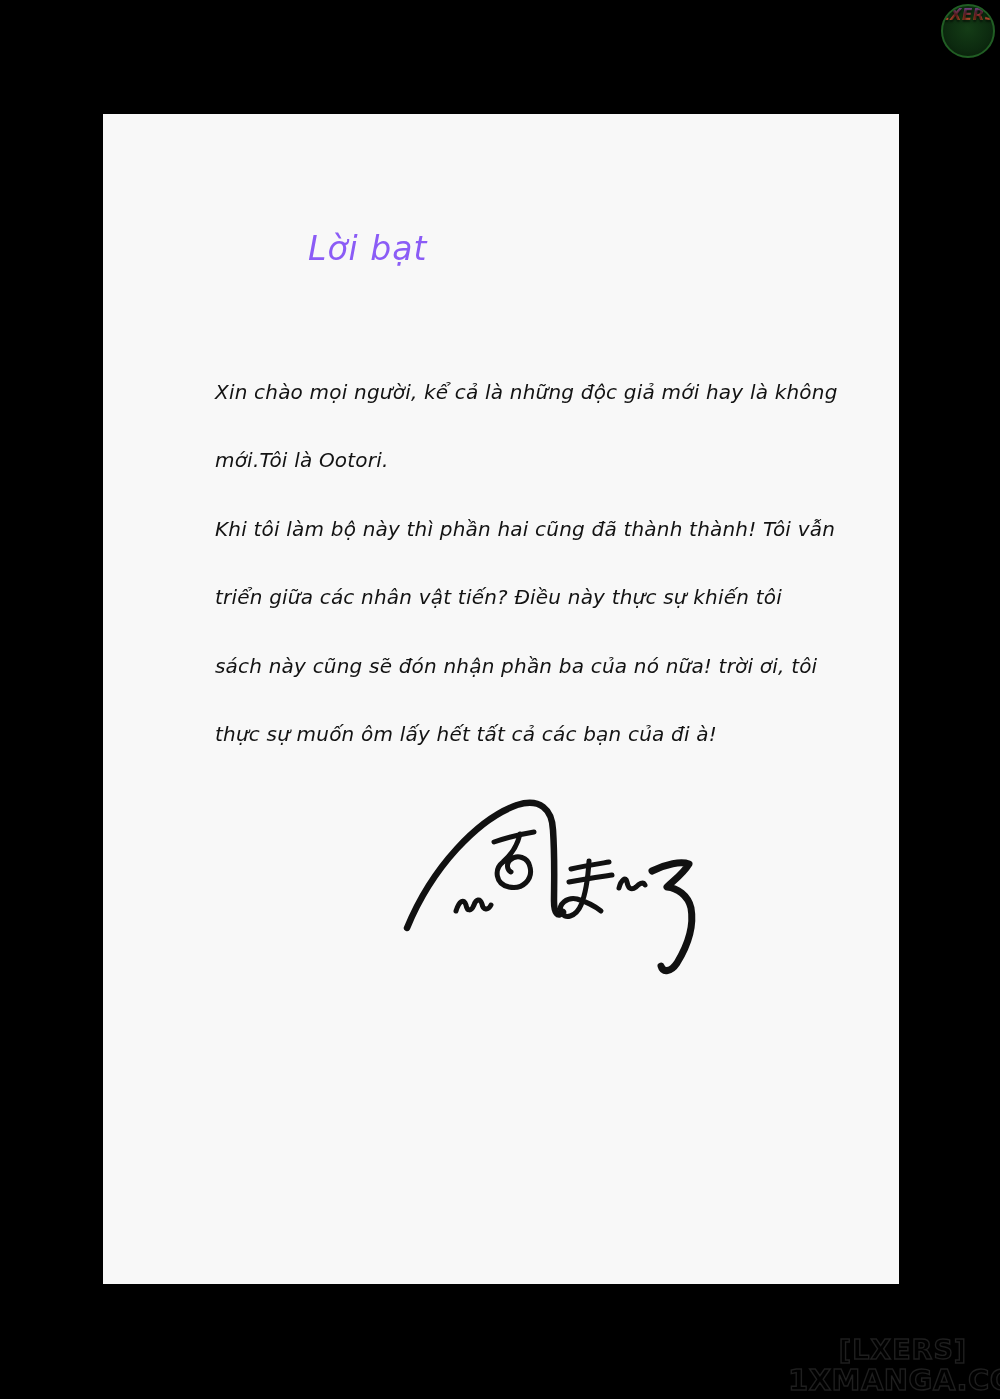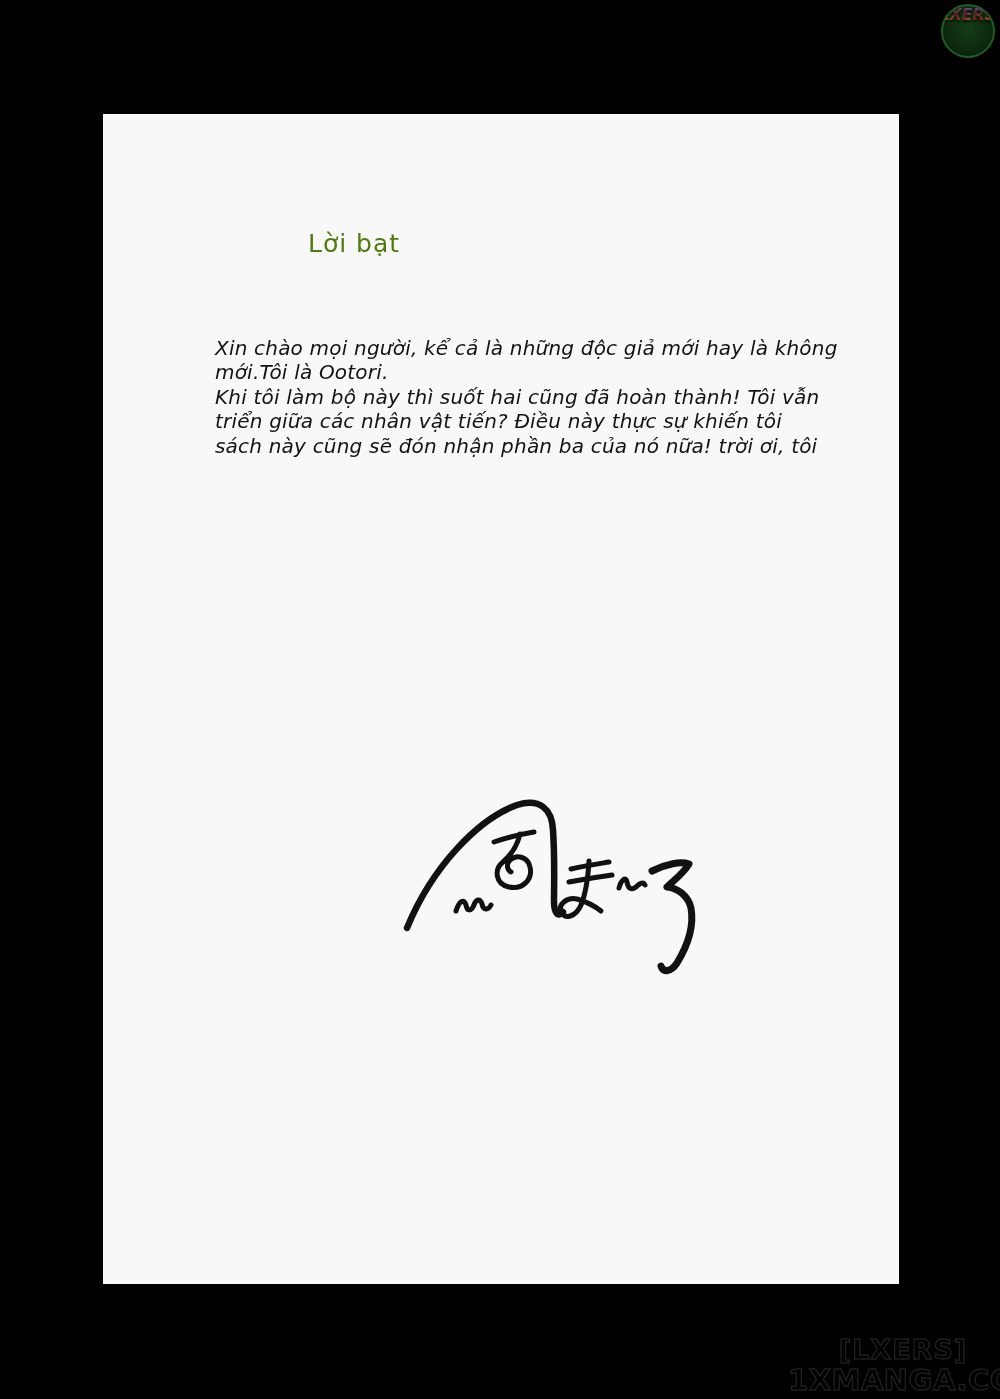--- a/index.html
+++ b/index.html
@@ -21,37 +21,39 @@
     left: 103px;
     top: 114px;
     width: 796px;
     height: 1170px;
     background: #f8f8f8;
   }
   .page-title {
     position: absolute;
     left: 205px;
     top: 115px;
-    font-size: 25px;
+    font-size: 33px;
+    font-style: italic;
     letter-spacing: 1px;
-    color: #4d7c0f;
+    color: #8b5cf6;
     white-space: nowrap;
   }
   .body-text {
     position: absolute;
     left: 112px;
     top: 222px;
     color: #131313;
     font-style: italic;
     font-size: 20px;
     line-height: 24.4px;
     letter-spacing: 0.2px;
   }
   .body-text .line {
     white-space: nowrap;
+    margin-top: 44px;
   }
   .signature {
     position: absolute;
     left: 287px;
     top: 661px;
     width: 340px;
     height: 230px;
   }
   .signature path {
     fill: none;
@@ -106,23 +108,24 @@
 
 <div id="stage">
 
   <div class="paper">
 
     <div class="page-title">Lời bạt</div>
 
     <div class="body-text">
       <div class="line">Xin chào mọi người, kể cả là những độc giả mới hay là không</div>
       <div class="line">mới.Tôi là Ootori.</div>
-      <div class="line">Khi tôi làm bộ này thì suốt hai cũng đã hoàn thành! Tôi vẫn</div>
+      <div class="line">Khi tôi làm bộ này thì phần hai cũng đã thành thành! Tôi vẫn</div>
       <div class="line">triển giữa các nhân vật tiến? Điều này thực sự khiến tôi</div>
       <div class="line">sách này cũng sẽ đón nhận phần ba của nó nữa! trời ơi, tôi</div>
+      <div class="line">thực sự muốn ôm lấy hết tất cả các bạn của đi à!</div>
     </div>
 
     <svg class="signature" viewBox="0 0 340 230" aria-hidden="true">
 
       <path d="M 17,153 C 42,92 88,44 127,30 C 150,23 162,34 163,55 C 165,85 164,110 164,126 C 164,138 168,143 173,137" stroke-width="6.5"></path>
 
       <path d="M 104,67 C 118,62 132,59 144,57" stroke-width="5"></path>
 
       <path d="M 130,59 C 127,72 121,80 113,87 C 104,94 105,109 119,112 C 133,115 143,104 140,92 C 138,82 127,79 120,85 C 116,89 117,95 121,97" stroke-width="5"></path>
 

